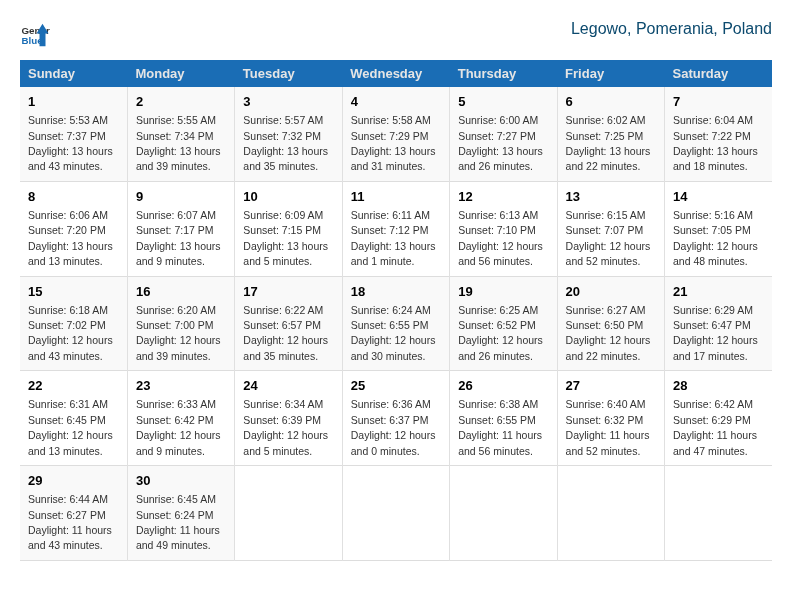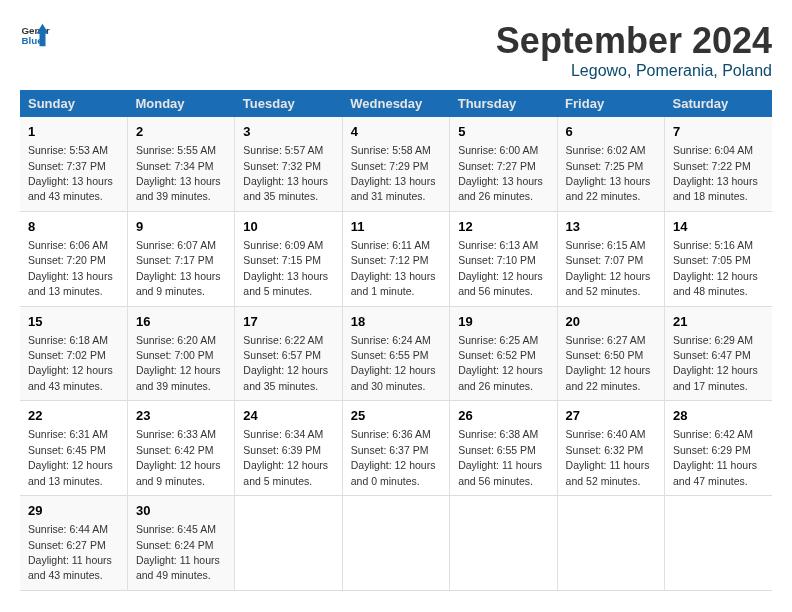--- a/index.html
+++ b/index.html
@@ -92,21 +92,20 @@
 
 <div class="header-area">
   <div class="logo">
     <svg class="logo-icon" viewBox="0 0 40 40">
       <text x="2" y="18" font-family="Arial" font-size="13" font-weight="bold" fill="#333">General</text>
       <text x="2" y="32" font-family="Arial" font-size="13" font-weight="bold" fill="#1a6db5">Blue</text>
       <polygon points="30,5 38,18 34,18 34,35 26,35 26,18 22,18" fill="#1a6db5"></polygon>
     </svg>
   </div>
   <div class="title-area">
-    <div class="calendar-title">September 2024</div>
     <div class="calendar-subtitle">Legowo, Pomerania, Poland</div>
   </div>
 </div>
 
 <table>
   <thead>
     <tr>
       <th>Sunday</th>
       <th>Monday</th>
       <th>Tuesday</th>

